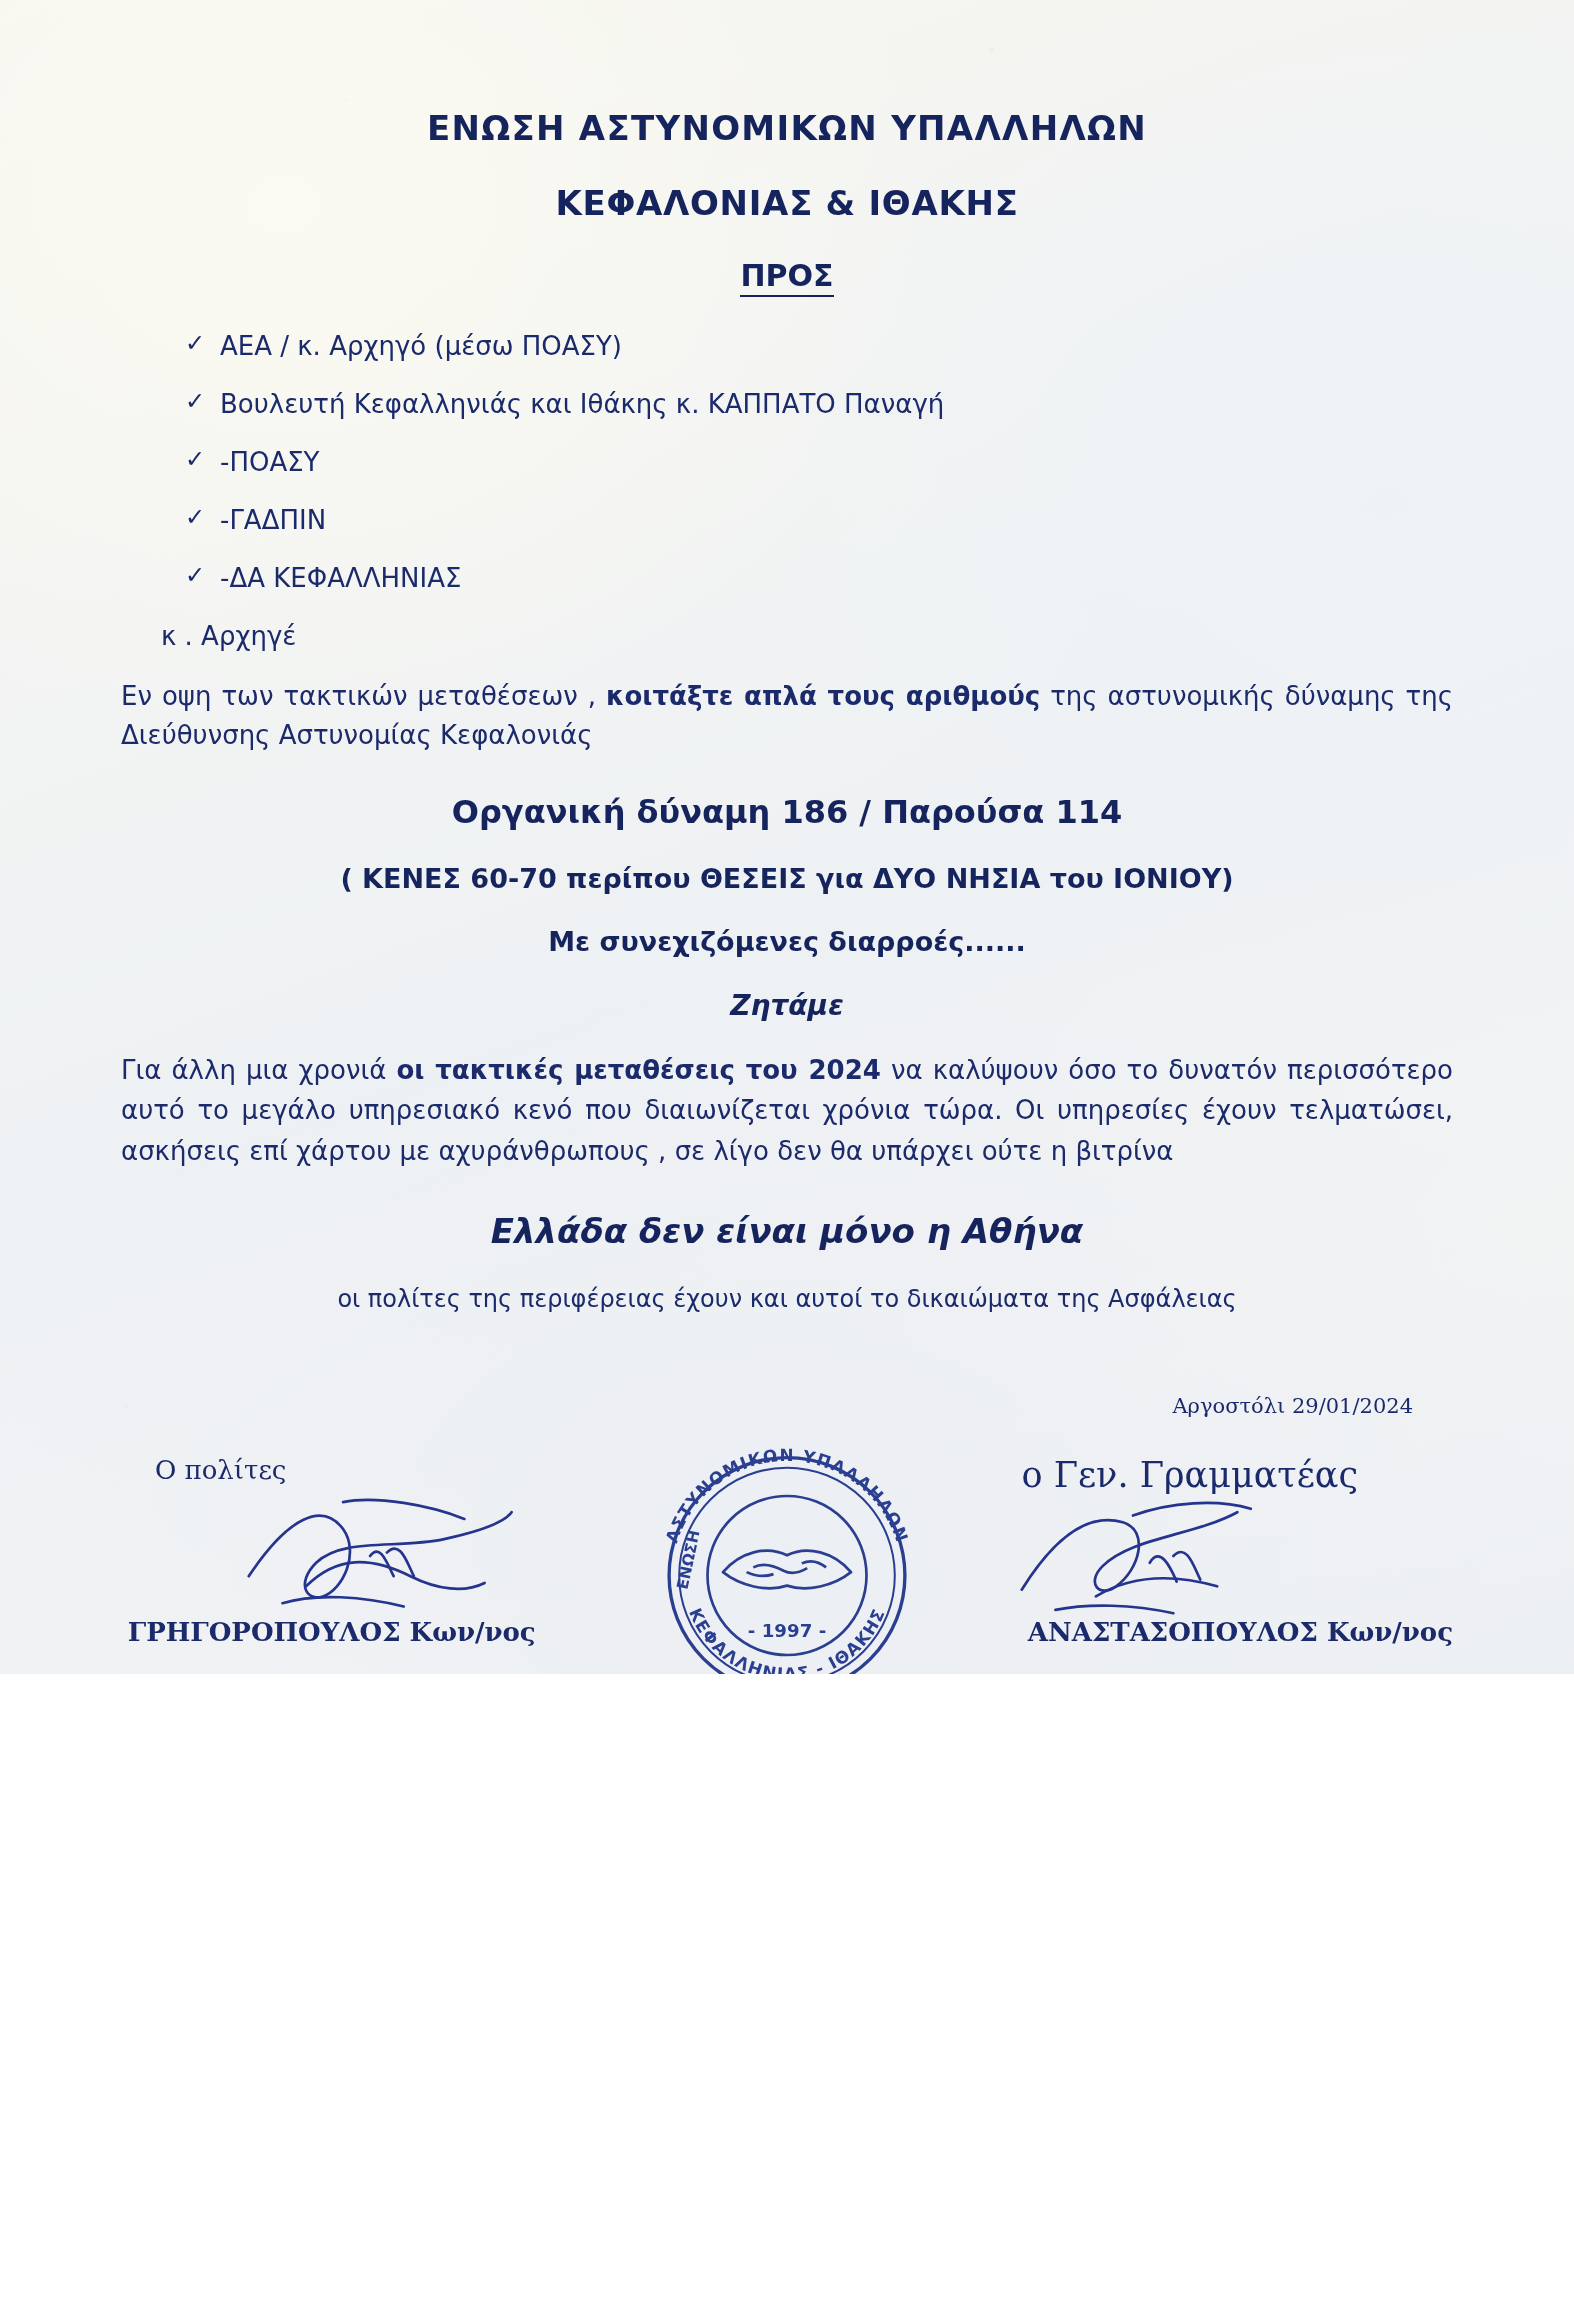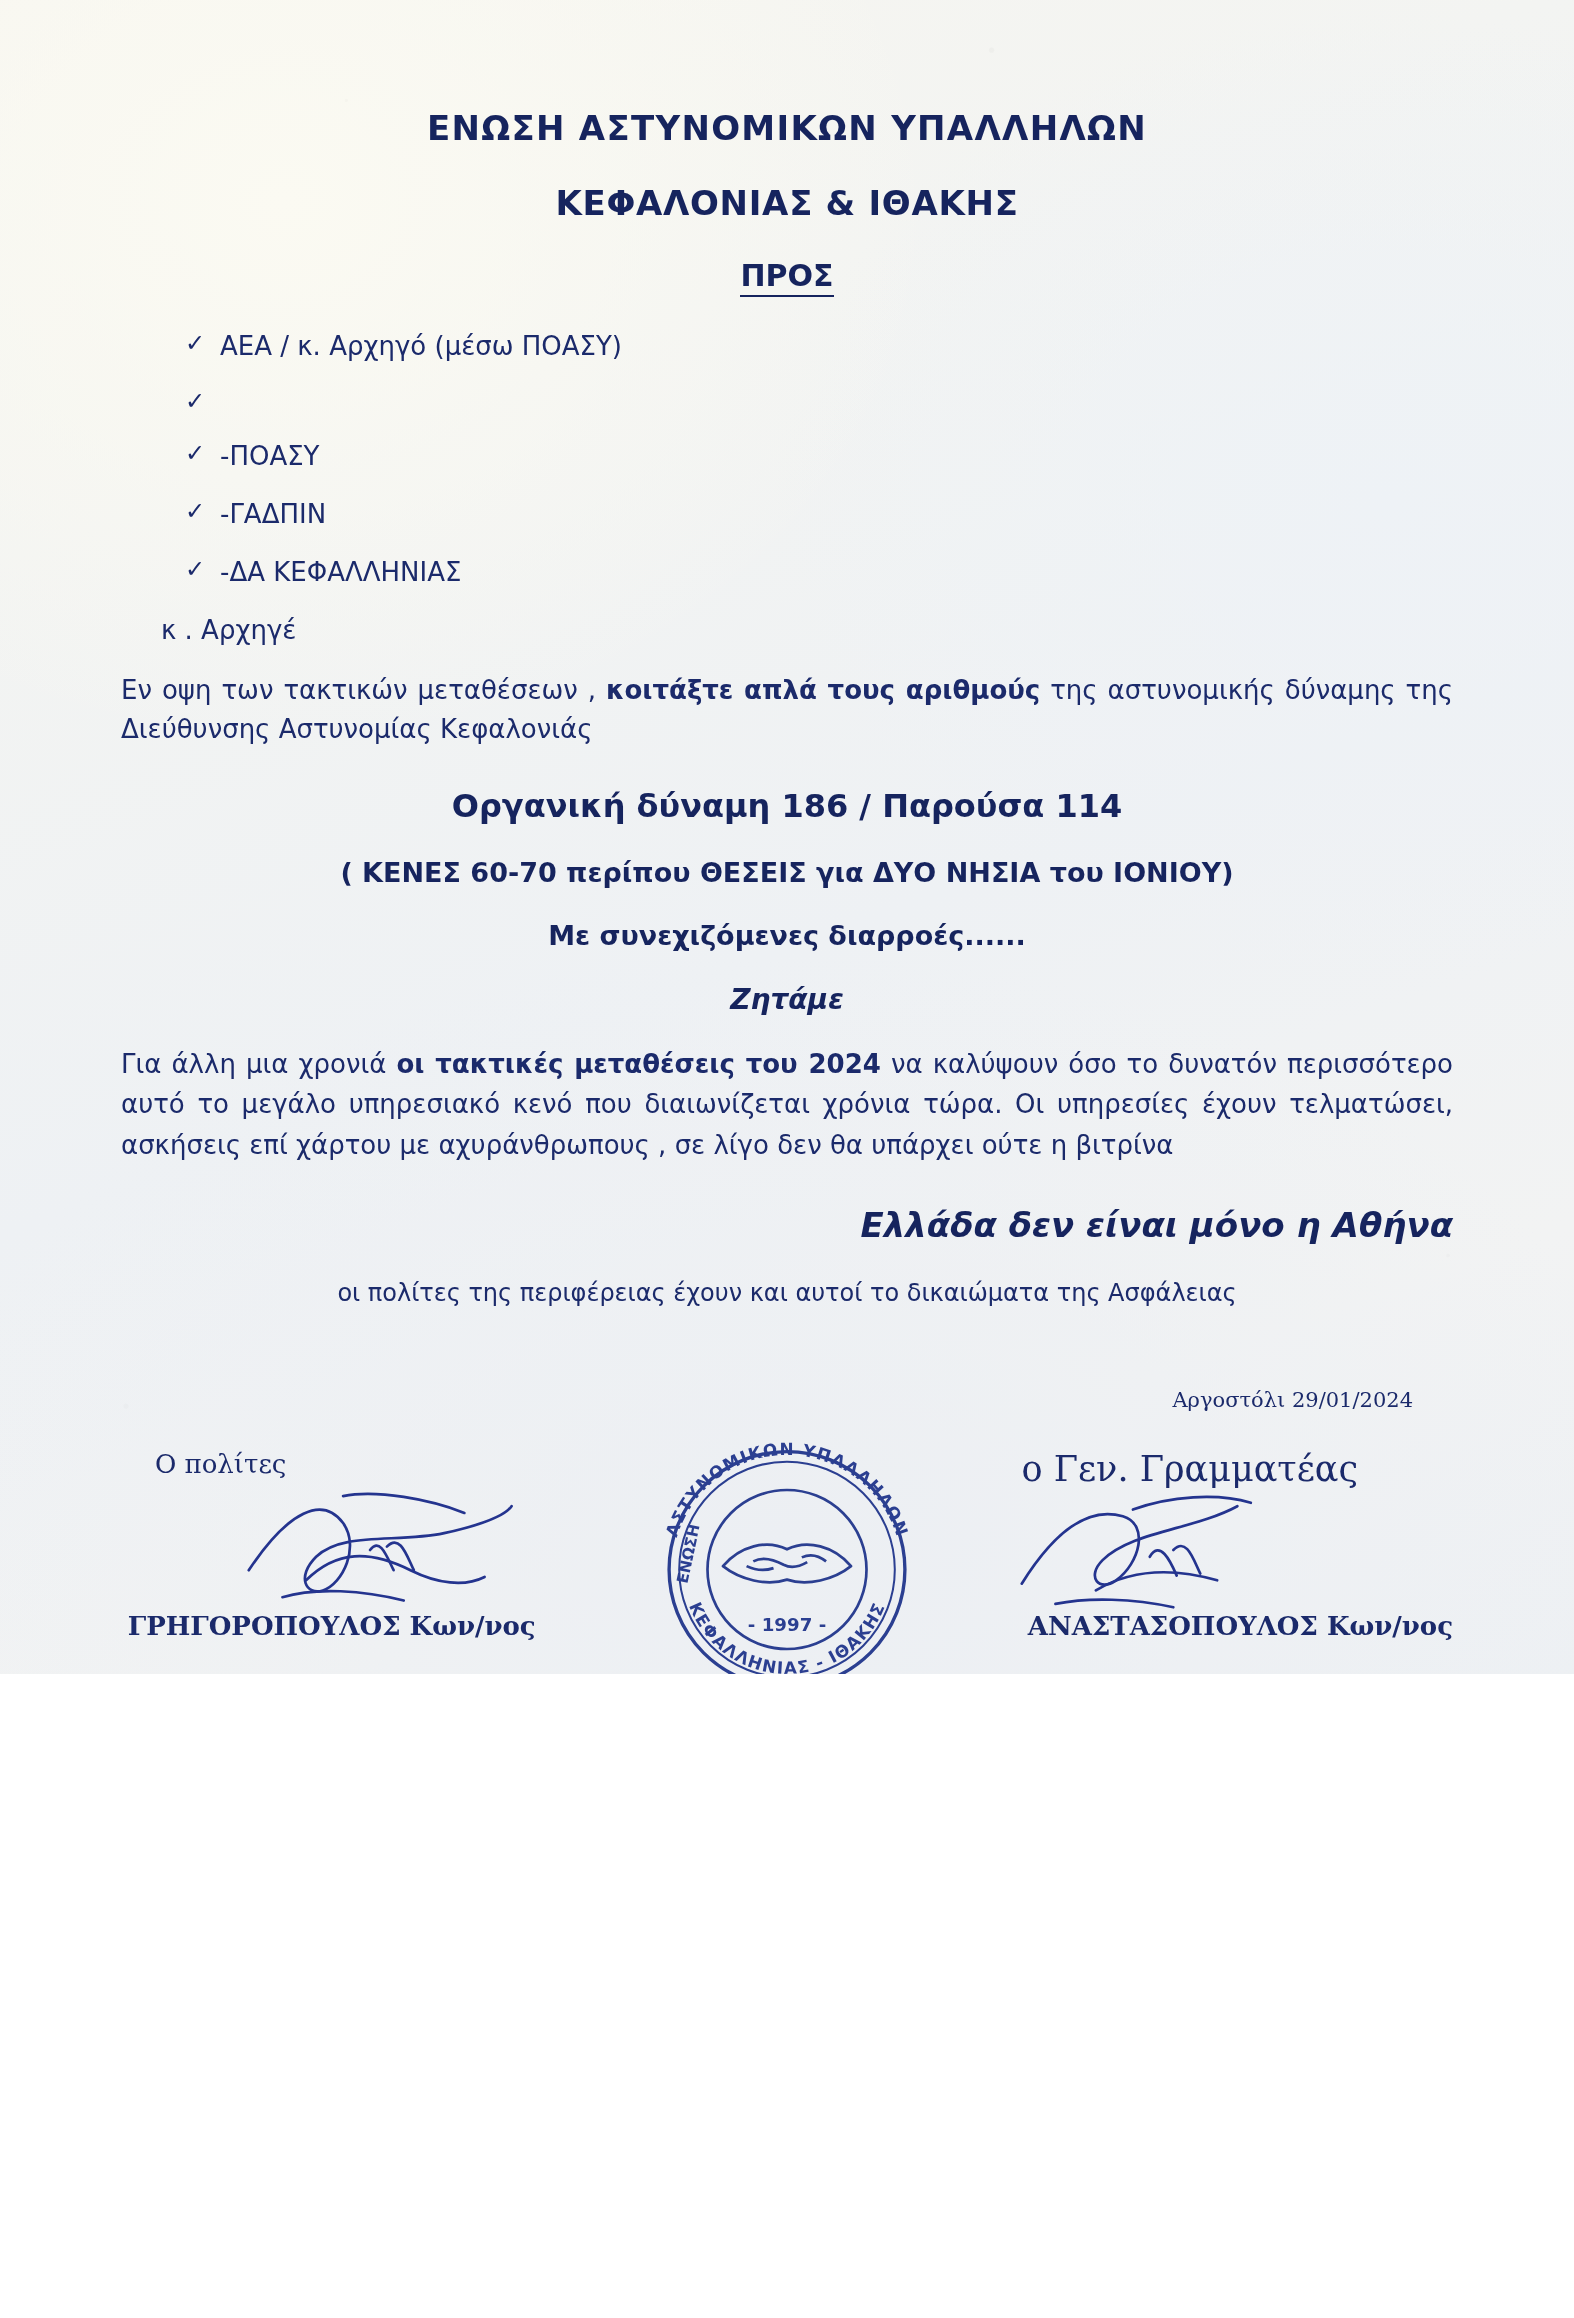--- a/index.html
+++ b/index.html
@@ -124,21 +124,21 @@
     font-style: italic;
     margin-top: 32px;
   }
   .body-para {
     font-size: 26px;
     line-height: 1.55;
     margin-top: 28px;
     text-align: justify;
   }
   .slogan {
-    text-align: right;
+    text-align: center;
     font-size: 34px;
     font-weight: bold;
     font-style: italic;
     margin-top: 40px;
     color: #16245e;
   }
   .rights {
     text-align: center;
     font-size: 24px;
     margin-top: 34px;
@@ -216,20 +216,21 @@
 
     <div class="pros"><span>ΠΡΟΣ</span></div>
 
     <div class="recipients">
       <div class="recipient">
         <span class="check">✓</span>
         <span>ΑΕΑ / κ. Αρχηγό (μέσω ΠΟΑΣΥ)</span>
       </div>
       <div class="recipient">
         <span class="check">✓</span>
+        <span>Βουλευτή Κεφαλληνιάς και Ιθάκης κ. ΚΑΠΠΑΤΟ Παναγή</span>
       </div>
       <div class="recipient">
         <span class="check">✓</span>
         <span>-ΠΟΑΣΥ</span>
       </div>
       <div class="recipient">
         <span class="check">✓</span>
         <span>-ΓΑΔΠΙΝ</span>
       </div>
       <div class="recipient">

